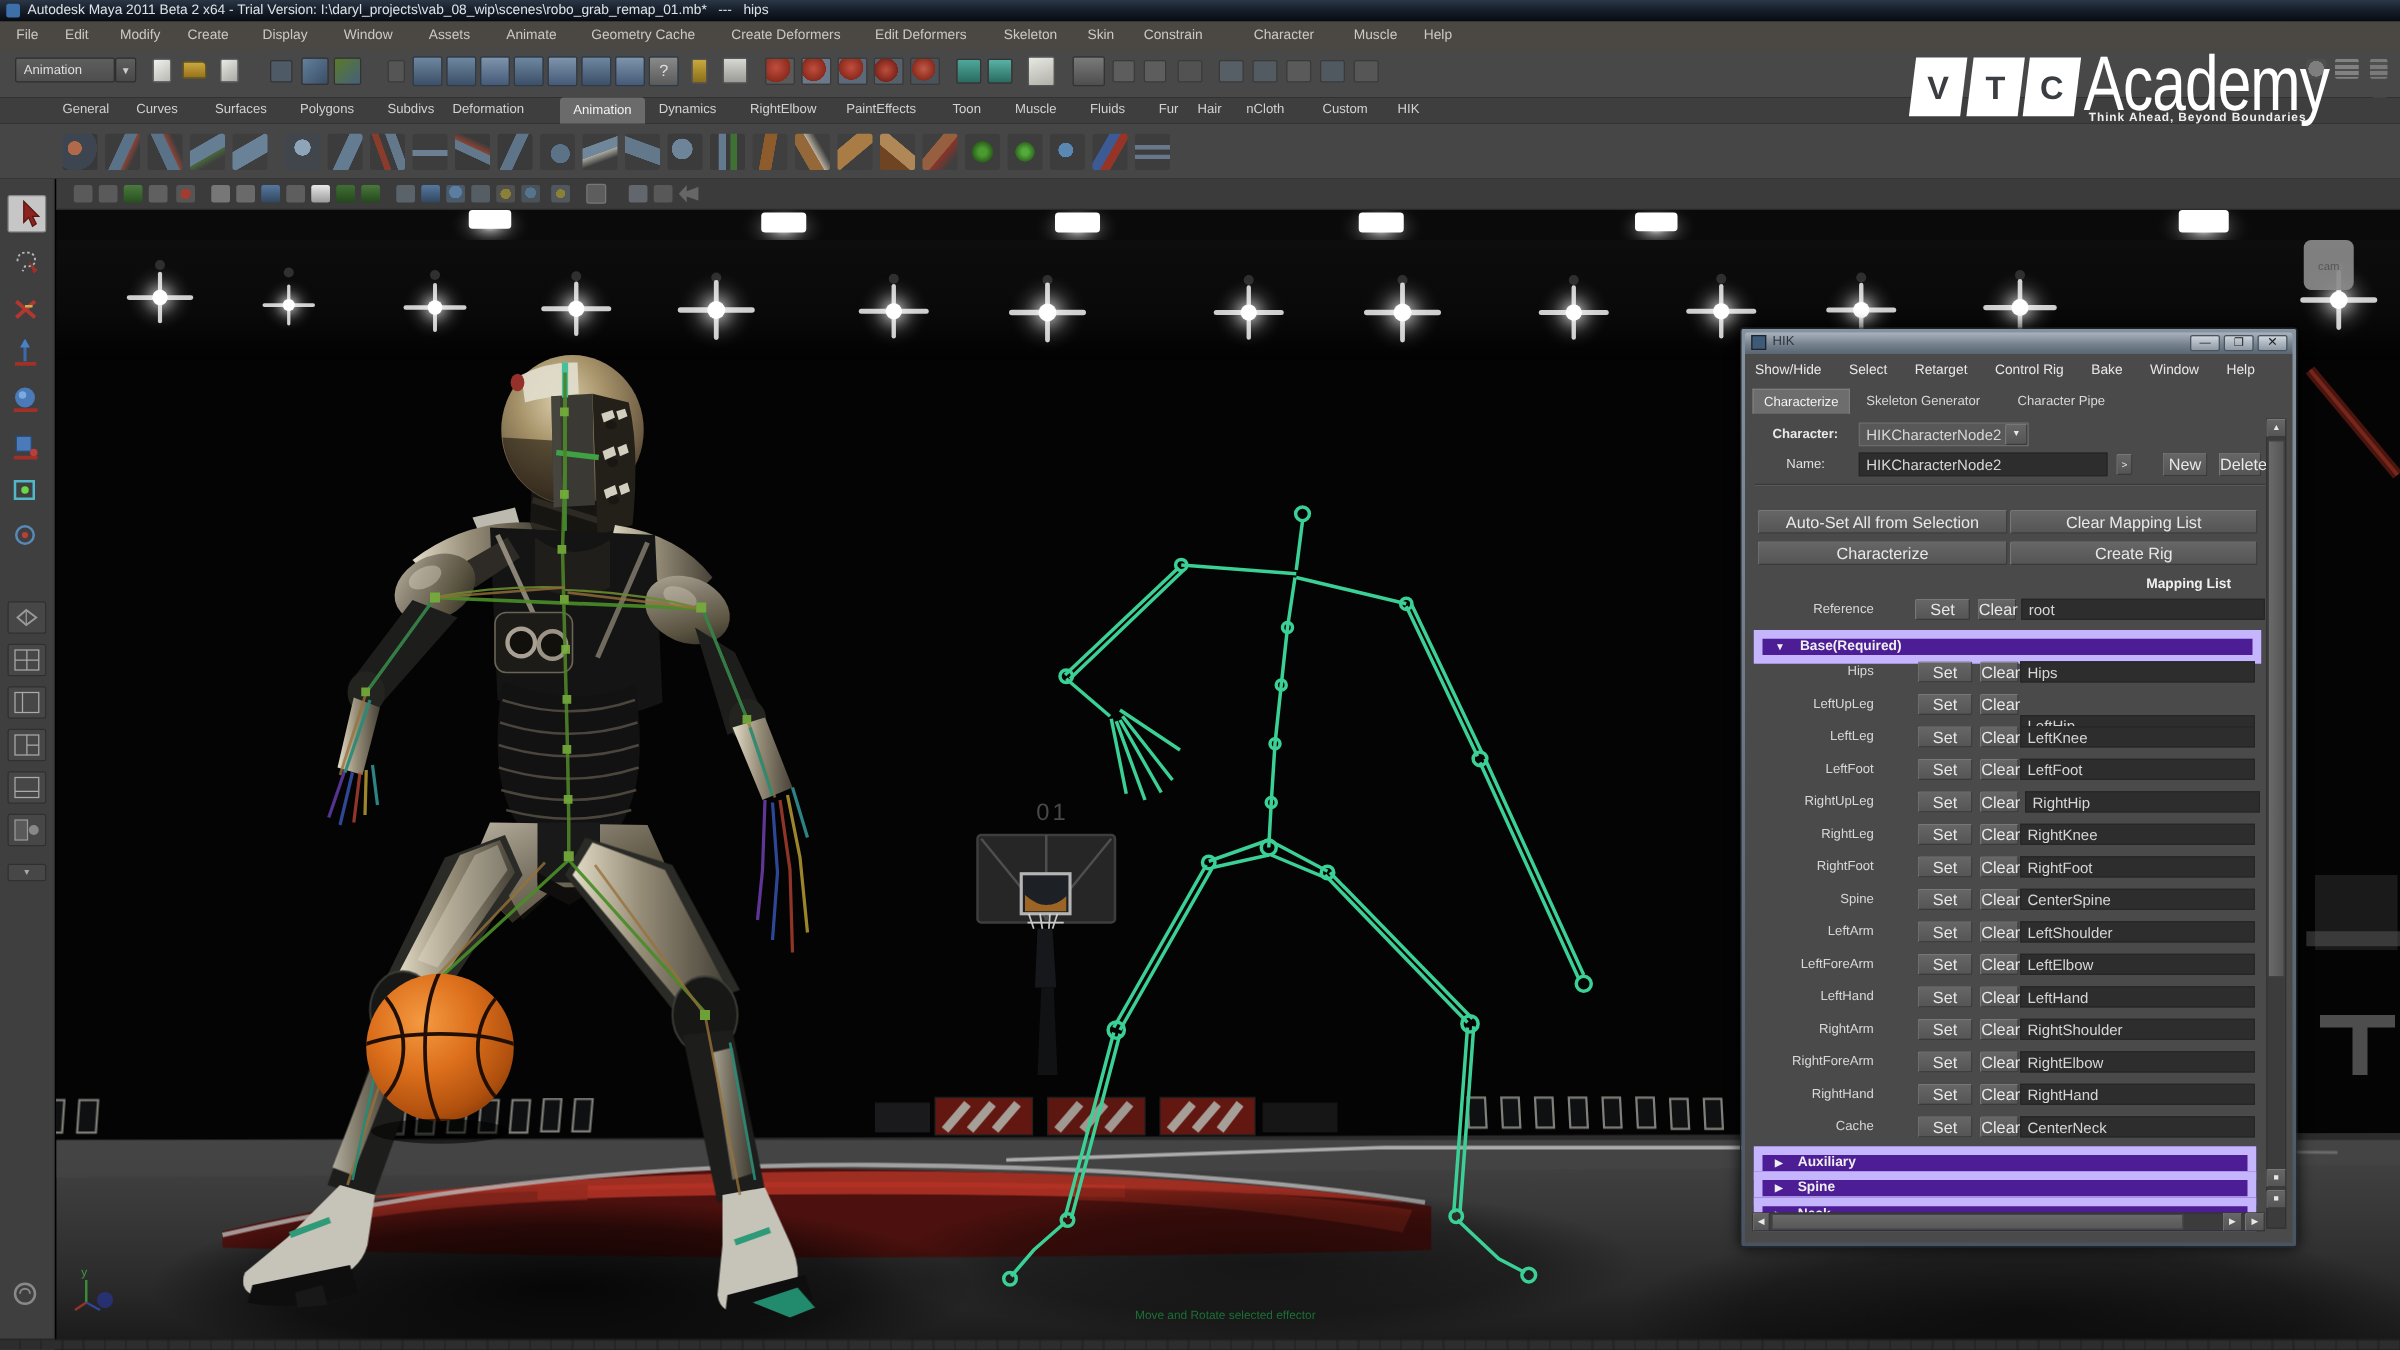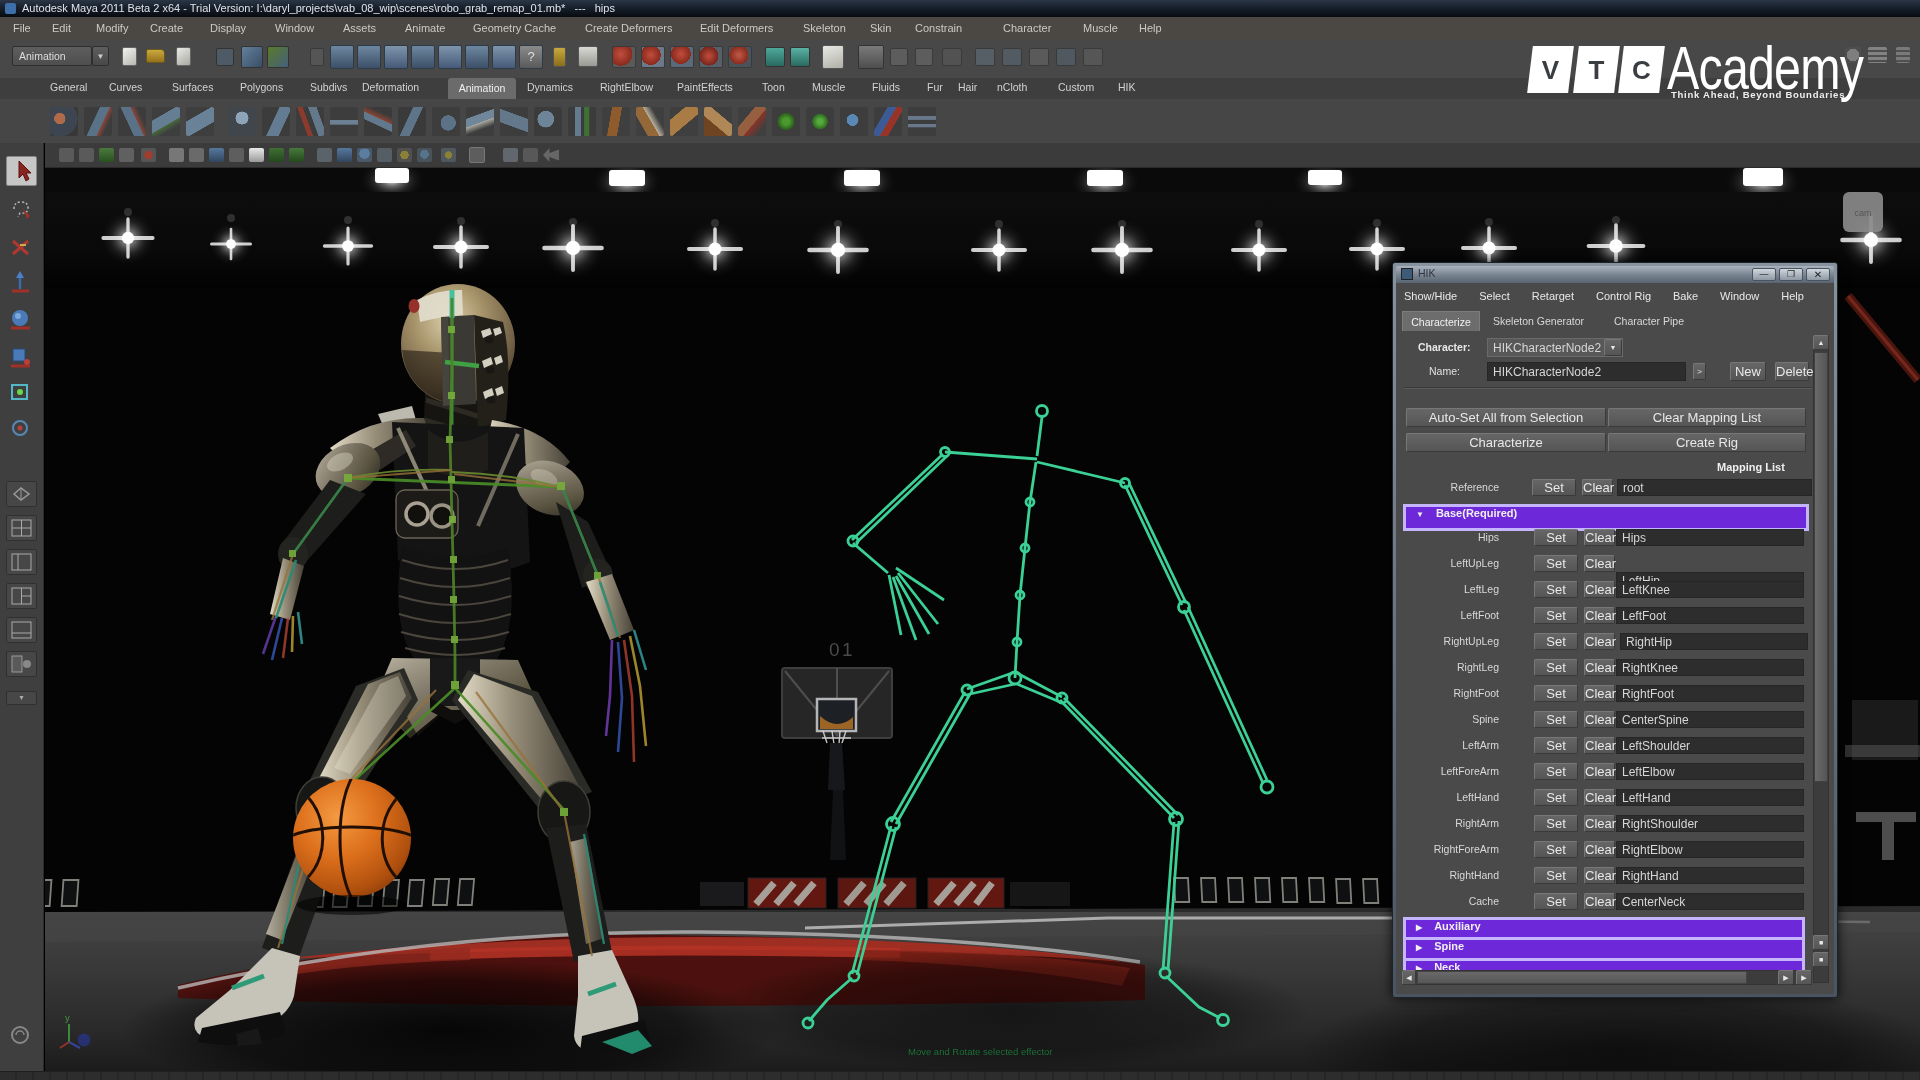--- a/index.html
+++ b/index.html
@@ -22,21 +22,21 @@
   #viewport { left:45px; top:168px; width:1875px; height:912px; }
   
   .ic { position:absolute; border-radius:2px; }
   
   #hik { left:1392px; top:262px; width:446px; height:736px; background:linear-gradient(to bottom,#87929f,#4a5460); border:1px solid #1d232b; border-radius:3px; padding:3px 3px 2px 3px; box-shadow:0 0 12px rgba(0,0,0,.8); }
   #hiktitle { position:relative; height:17px; background:linear-gradient(to bottom,#a9b3bf 0%,#77828f 55%,#5a6573 100%); border-radius:2px 2px 0 0; }
   #hikbody { position:relative; height:711px; background:#4a4a4a; font-size:11px; color:#e3e3e3; }
   .hrow { position:absolute; white-space:nowrap; }
   .hbtn { position:absolute; background:linear-gradient(to bottom,#666666,#555555); border:1px solid #777; border-bottom-color:#3a3a3a; border-right-color:#3a3a3a; border-radius:2px; color:#e8e8e8; text-align:center; font-size:13px; }
   .hfield { position:absolute; background:#2d2d2d; border:1px solid #262626; color:#d6d6d6; font-size:12px; padding-left:5px; }
-  .hsec { position:absolute; left:7px; width:406px; height:27px; background:#6d28d9; border:3px solid #c4b5fd; color:#efefef; font-weight:bold; font-size:11px; }
+  .hsec { position:absolute; left:7px; width:406px; height:27px; background:#4c1d95; border:7px solid #c4b5fd; color:#efefef; font-weight:bold; font-size:11px; }
   .rlabel { position:absolute; width:95px; text-align:right; color:#d8d8d8; font-size:10.5px; }
   .setb { position:absolute; width:44px; height:17px; }
   .clearb { position:absolute; width:31px; height:17px; }
   
   #vtclogo { left:1518px; top:42px; width:360px; height:62px; }
   .vbox { position:absolute; top:4px; width:41px; height:47px; background:#fff; transform:skewX(-7deg); }
   .vbox span { position:absolute; width:100%; text-align:center; top:9px; font-size:26px; font-weight:bold; color:#3a3e42; transform:skewX(7deg); }
   #acad { position:absolute; left:149px; top:-10px; font-size:62px; color:#fff; letter-spacing:-1px; transform:scaleX(.78); transform-origin:0 0; white-space:nowrap; }
   #tagline { position:absolute; left:153px; top:47px; font-size:9.5px; font-weight:bold; color:#efefef; letter-spacing:0.75px; white-space:nowrap; }
   

